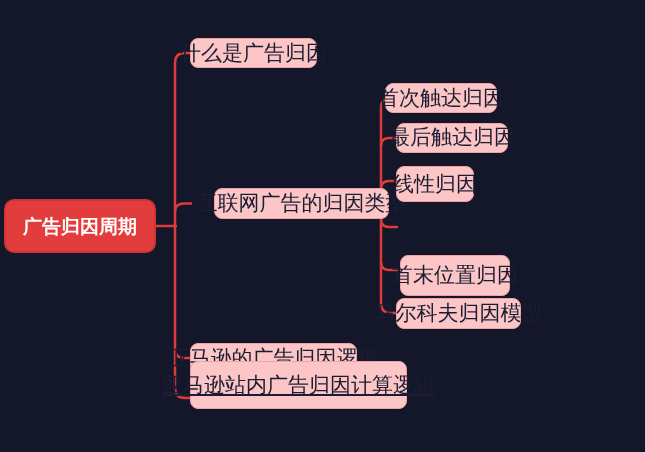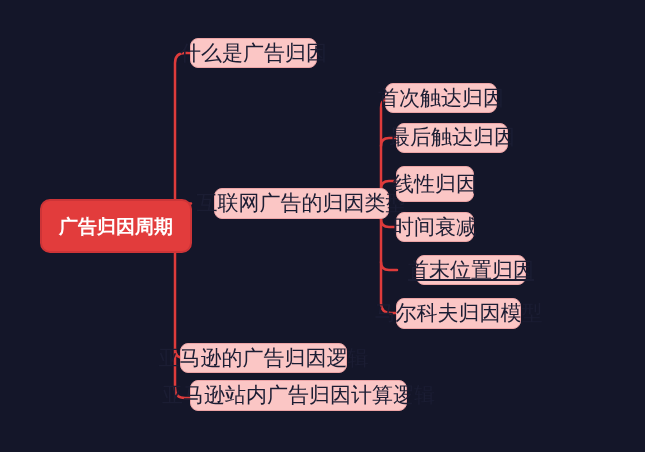--- a/index.html
+++ b/index.html
@@ -46,33 +46,32 @@
     white-space: nowrap;
     cursor: default;
   }
   .topic.root {
     background: var(--root_bg, #e23c3c);
     color: var(--root_text, #ffffff);
     border: 2px solid var(--root_border, #cd3437);
     border-radius: 10px;
     font-size: 19px;
     font-weight: bold;
-    margin-left: 36px;
   }
   
   .n-root  { left: 4px;   top: 199px; width: 152px; height: 54px; }
   .n-b0    { left: 190px; top: 38px;  width: 127px; height: 30px; }
   .n-b1    { left: 190px; top: 188px; width: 175px; height: 31px; margin-left: 24px; }
-  .n-b2    { left: 180px; top: 343px; width: 167px; height: 30px; text-align: center; }
-  .n-b3    { left: 190px; top: 380px; width: 217px; height: 31px; }
+  .n-b2    { left: 190px; top: 343px; width: 167px; height: 30px; text-align: center; }
+  .n-b3    { left: 190px; top: 361px; width: 217px; height: 48px; text-decoration: underline; }
   .n-c0    { left: 385px; top: 83px;  width: 112px; height: 30px; }
   .n-c1    { left: 396px; top: 123px; width: 112px; height: 30px; font-family: Liberation Mono, monospace; }
   .n-c2    { left: 396px; top: 166px; width: 78px;  height: 36px; }
   .n-c3    { left: 396px; top: 212px; width: 78px;  height: 30px; }
-  .n-c4    { left: 416px; top: 255px; width: 110px; height: 30px; text-decoration: underline; }
+  .n-c4    { left: 400px; top: 255px; width: 110px; height: 41px; }
   .n-c5    { left: 396px; top: 298px; width: 125px; height: 31px; }
 </style>
 </head>
 <body>
 
 <div class="stage">
 
   <svg class="connectors" width="645" height="452" viewBox="0 0 645 452" aria-hidden="true">
 
     <path d="M 156 226 L 176 226"></path>
@@ -102,19 +101,18 @@
   <div class="topic n-b2">亚马逊的广告归因逻辑</div>
 
   <div class="topic n-b3">亚马逊站内广告归因计算逻辑</div>
 
   <div class="topic n-c0">首次触达归因</div>
 
   <div class="topic n-c1">最后触达归因</div>
 
   <div class="topic n-c2">线性归因</div>
 
-  <div class="topic n-c3">时间衰减</div>
 
   <div class="topic n-c4">首末位置归因</div>
 
   <div class="topic n-c5">马尔科夫归因模型</div>
 
 </div>
 
 </body></html>

